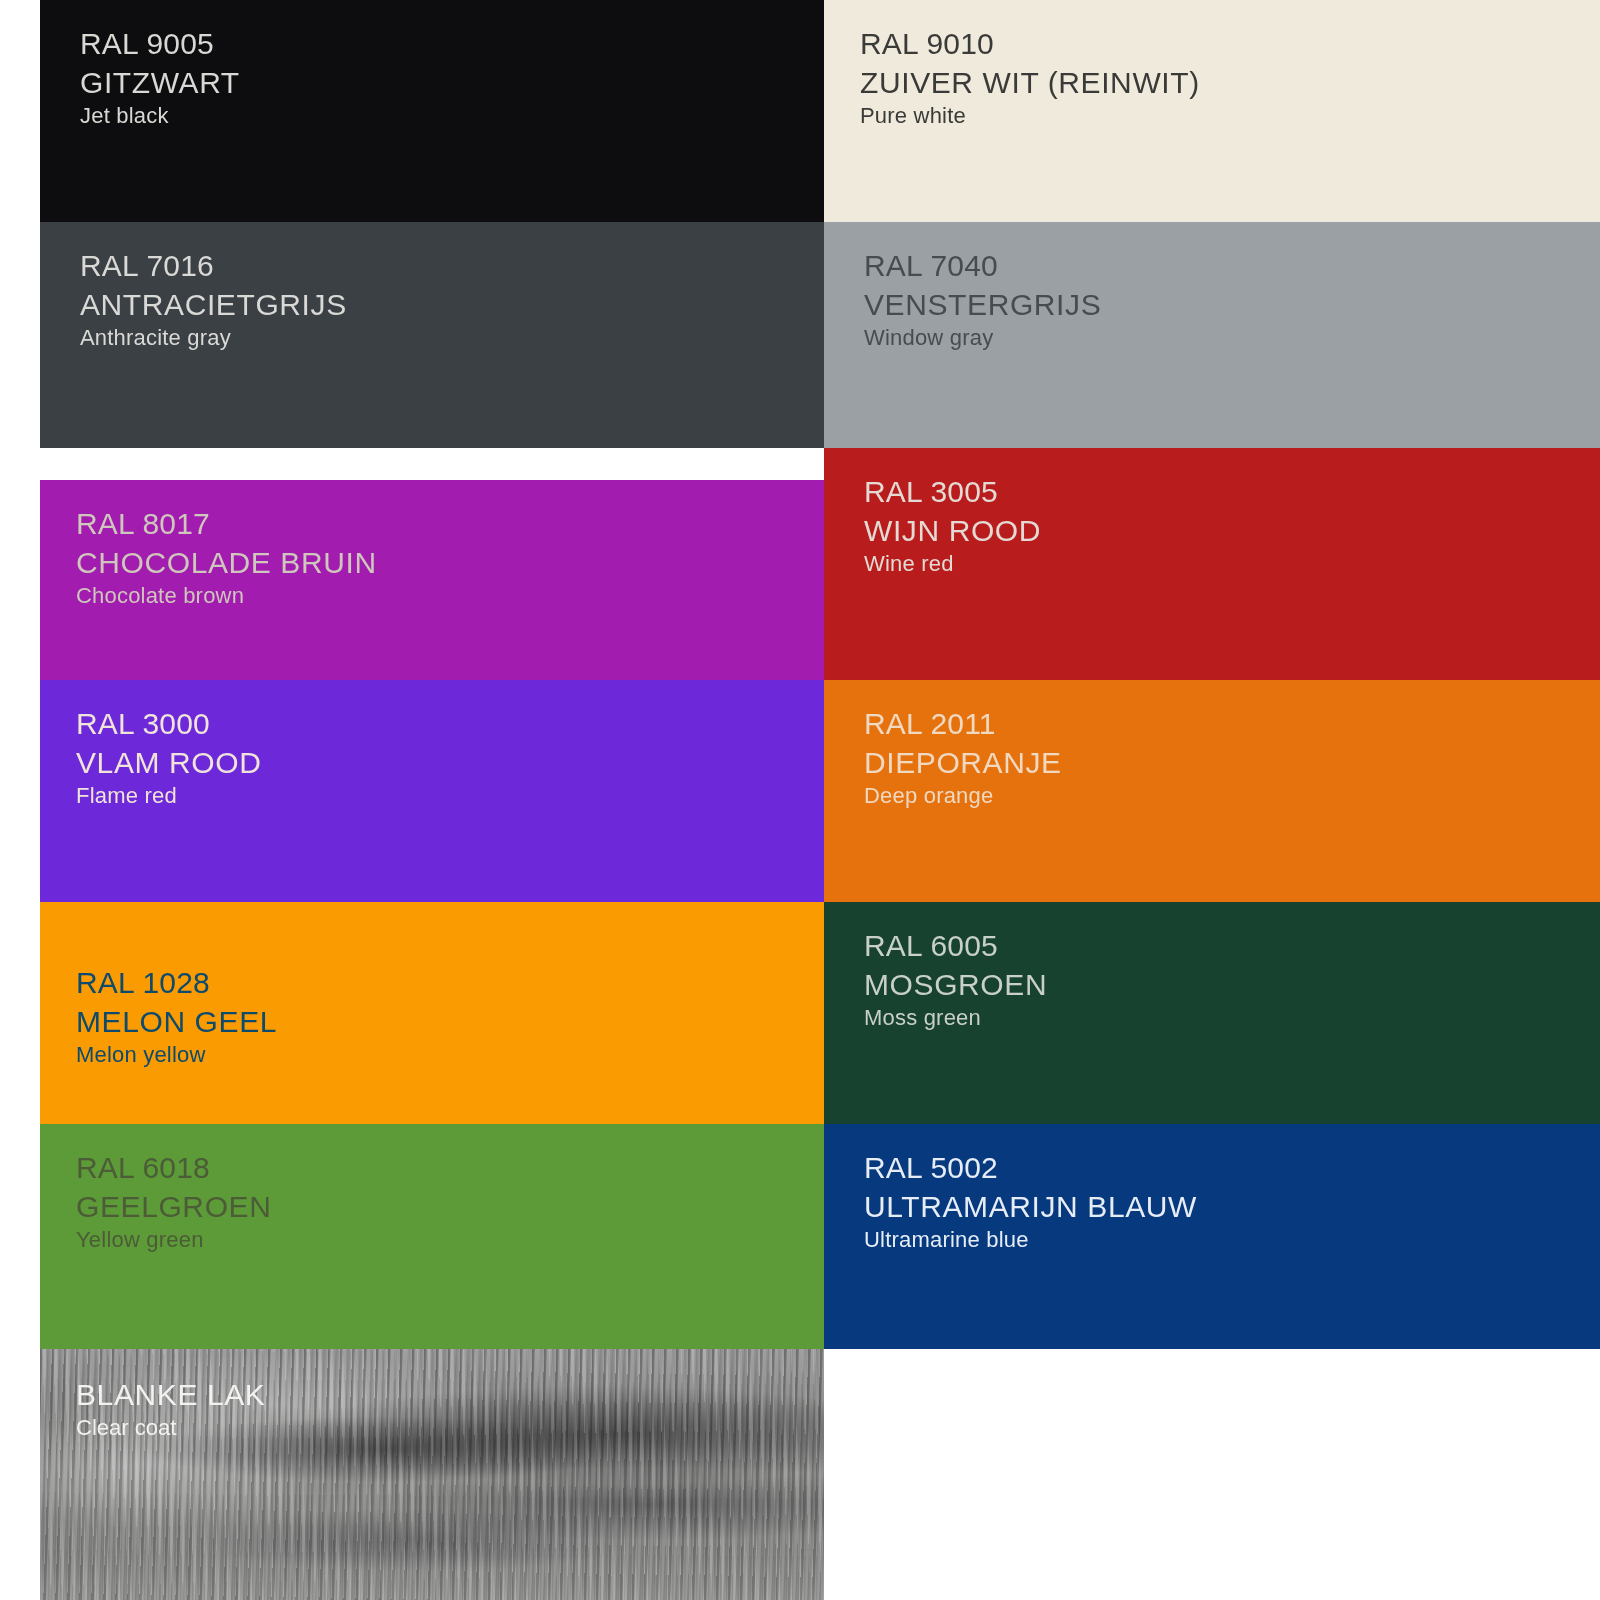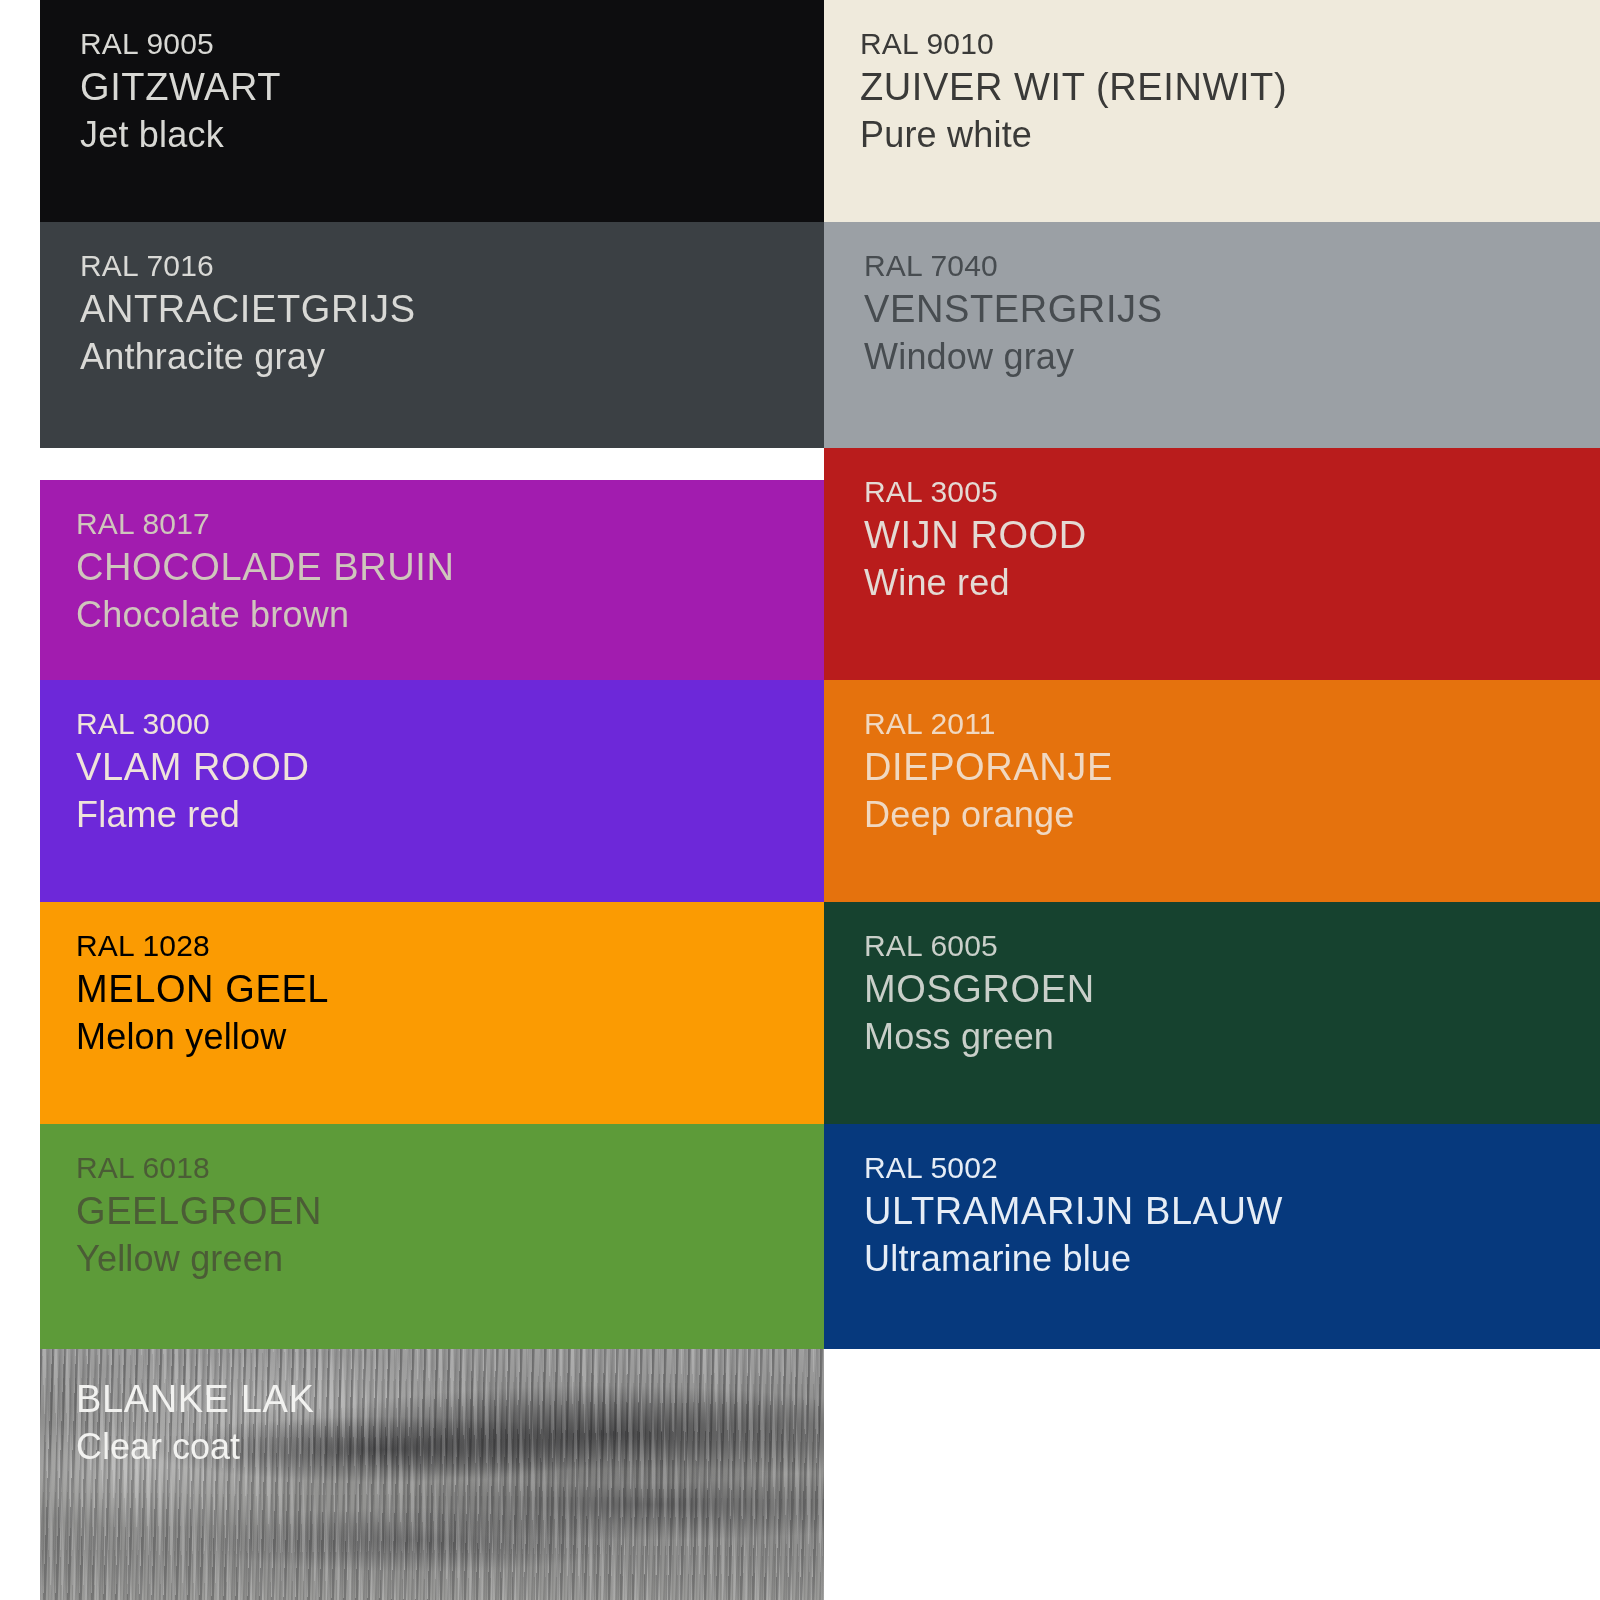--- a/index.html
+++ b/index.html
@@ -29,26 +29,26 @@
     line-height:1.30;
     letter-spacing:0.2px;
     white-space:nowrap;
   }
   .labels.col2{ left:36px; }
   .code{
     font-size:30px;
     font-weight:400;
   }
   .nl{
-    font-size:38px;
+    font-size:30px;
     font-weight:400;
     letter-spacing:0.6px;
   }
   .en{
-    font-size:36px;
+    font-size:22px;
     font-weight:400;
   }
   
   .texture{
     position:absolute;
     inset:0;
     background-color:#8b8b8a;
     background-image:
       repeating-linear-gradient(92deg,
         rgba(30,30,32,0.30) 0px, rgba(30,30,32,0.30) 2px,
@@ -148,21 +148,21 @@
 
   <div class="swatch" style="background-color: rgb(229, 114, 13);">
     <div class="labels" style="color: rgb(240, 216, 193);">
       <div class="code">RAL 2011</div>
       <div class="nl">DIEPORANJE</div>
       <div class="en">Deep orange</div>
     </div>
   </div>
 
   <div class="swatch" style="background-color: rgb(251, 155, 2);">
-    <div class="labels col2" style="color: #000000;">
+    <div class="labels col2" style="color: #0c4a6e; margin-top: 37px;">
       <div class="code">RAL 1028</div>
       <div class="nl">MELON GEEL</div>
       <div class="en">Melon yellow</div>
     </div>
   </div>
 
   <div class="swatch" style="background-color: rgb(22, 66, 47);">
     <div class="labels" style="color: rgb(201, 207, 201);">
       <div class="code">RAL 6005</div>
       <div class="nl">MOSGROEN</div>

